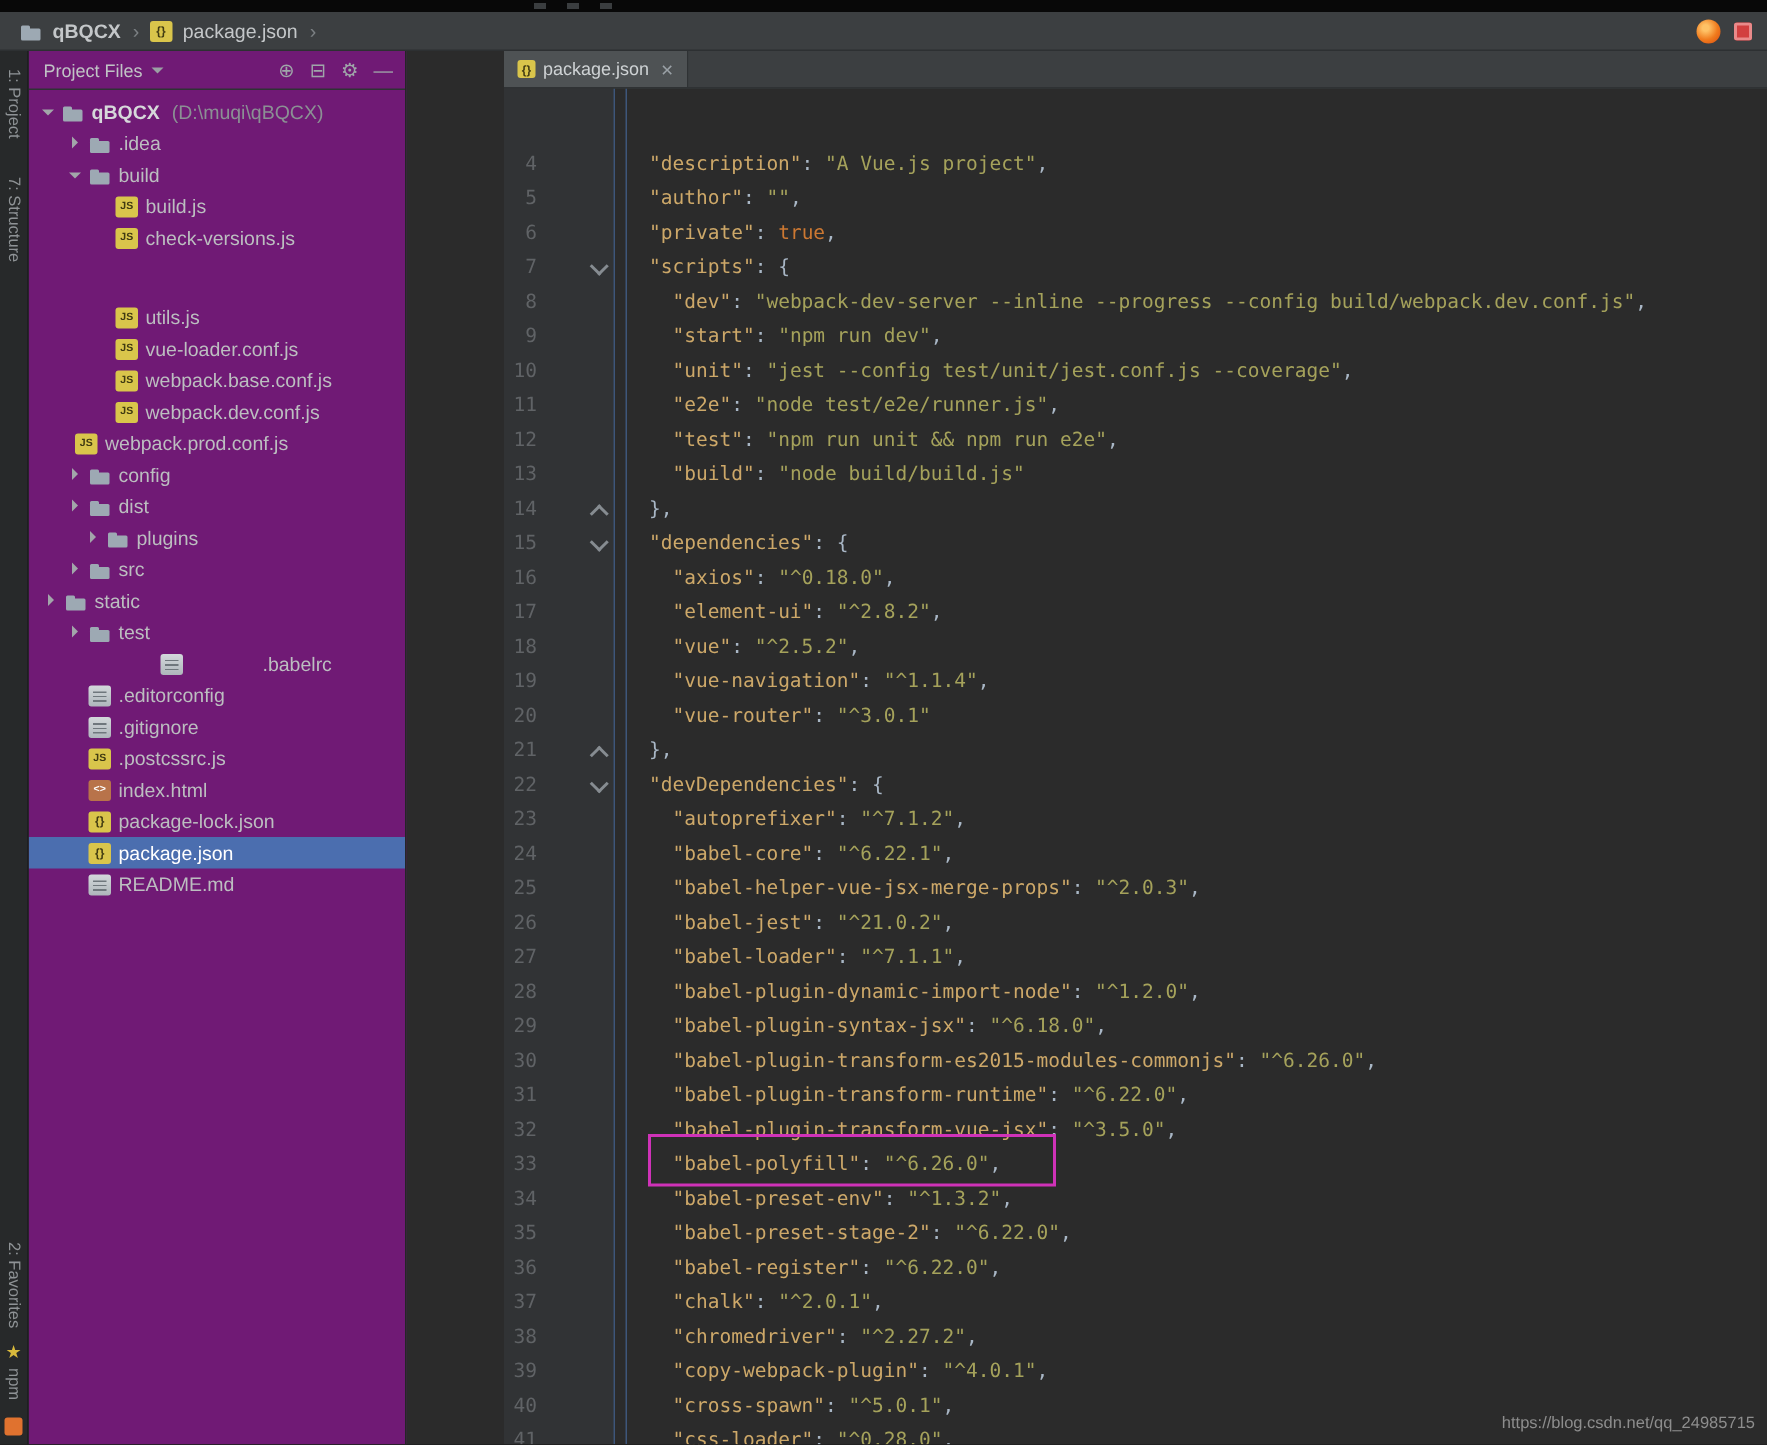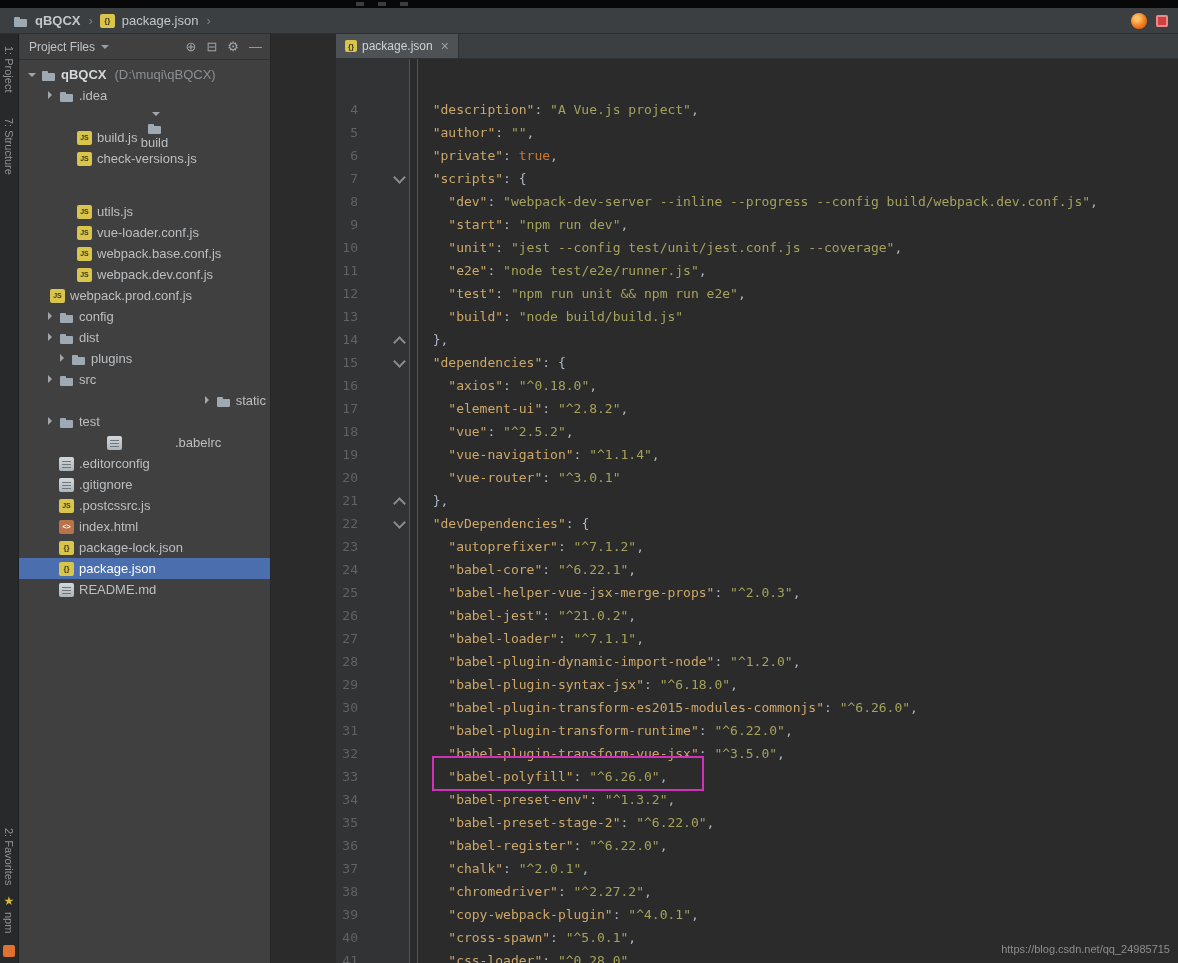--- a/index.html
+++ b/index.html
@@ -30,21 +30,21 @@
   .left-bar { position:absolute; left:0; top:34px; width:19px; bottom:0; background:#27292a;
               border-right:1px solid #1d1f20; box-sizing:border-box; display:flex; flex-direction:column;
               align-items:center; padding:12px 0 6px; z-index:4; }
   .vlabel { writing-mode:vertical-rl; color:#8f9396; font-size:11px; white-space:nowrap; cursor:default; }
   .gap22 { margin-top:26px; }
   .vspacer { flex:1; }
   .star-icon { color:#d8b93c; font-size:12px; margin:8px 0 4px; }
   .orange-tool-icon { width:12px; height:12px; background:#e0722f; border-radius:2px; margin-top:12px; }
 
   
-  .project-panel { position:absolute; left:19px; top:34px; width:252px; bottom:0; background:#404040;
+  .project-panel { position:absolute; left:19px; top:34px; width:252px; bottom:0; background:#701a75;
                    border-right:1px solid #242627; box-sizing:border-box; z-index:3; }
   .panel-header { height:25px; border-bottom:1px solid #2f3234; display:flex; align-items:center;
                   padding:0 8px 0 10px; color:#c0c3c5; font-size:12px; }
   .ph-caret { width:0; height:0; border-left:4px solid transparent; border-right:4px solid transparent;
               border-top:4px solid #9aa0a4; margin-left:6px; }
   .ph-icons { margin-left:auto; display:flex; align-items:center; gap:10px; color:#9fa5a9; font-size:13px; }
   .picon { cursor:default; line-height:1; }
   .tree { position:absolute; top:26px; left:0; right:0; bottom:0; overflow:hidden; padding-top:4px; }
   .tree-row { height:21px; display:flex; align-items:center; font-size:13px; color:#bcbec0; white-space:nowrap; }
   .tree-row.selected { background:var(--sel,#4b6eaf); color:#ffffff; }
@@ -158,21 +158,21 @@
           <span class="tw arrow-down"></span>
           <span class="ficon icon-folder-root"></span>
           <span class="tlabel rootbold">qBQCX</span>
           <span class="tsuffix">(D:\muqi\qBQCX)</span>
         </div>
         <div class="tree-row" style="padding-left: 24px;">
           <span class="tw arrow-right"></span>
           <span class="ficon icon-folder"></span>
           <span class="tlabel">.idea</span>
         </div>
-        <div class="tree-row" style="padding-left: 24px; flex-direction: column;">
+        <div class="tree-row" style="padding-left: 24px;">
           <span class="tw arrow-down"></span>
           <span class="ficon icon-folder"></span>
           <span class="tlabel">build</span>
         </div>
         <div class="tree-row" style="padding-left: 42px;">
           <span class="tw "></span>
           <span class="ficon icon-js">JS</span>
           <span class="tlabel">build.js</span>
         </div>
         <div class="tree-row" style="padding-left: 42px;">
@@ -218,21 +218,21 @@
         <div class="tree-row" style="padding-left: 36px;">
           <span class="tw arrow-right"></span>
           <span class="ficon icon-folder"></span>
           <span class="tlabel">plugins</span>
         </div>
         <div class="tree-row" style="padding-left: 24px;">
           <span class="tw arrow-right"></span>
           <span class="ficon icon-folder"></span>
           <span class="tlabel">src</span>
         </div>
-        <div class="tree-row" style="padding-left: 32px; justify-content: flex-end;">
+        <div class="tree-row" style="padding-left: 8px;">
           <span class="tw arrow-right"></span>
           <span class="ficon icon-folder"></span>
           <span class="tlabel">static</span>
         </div>
         <div class="tree-row" style="padding-left: 24px;">
           <span class="tw arrow-right"></span>
           <span class="ficon icon-folder"></span>
           <span class="tlabel">test</span>
         </div>
         <div class="tree-row" style="padding-left: 24px; gap: 48px;">

